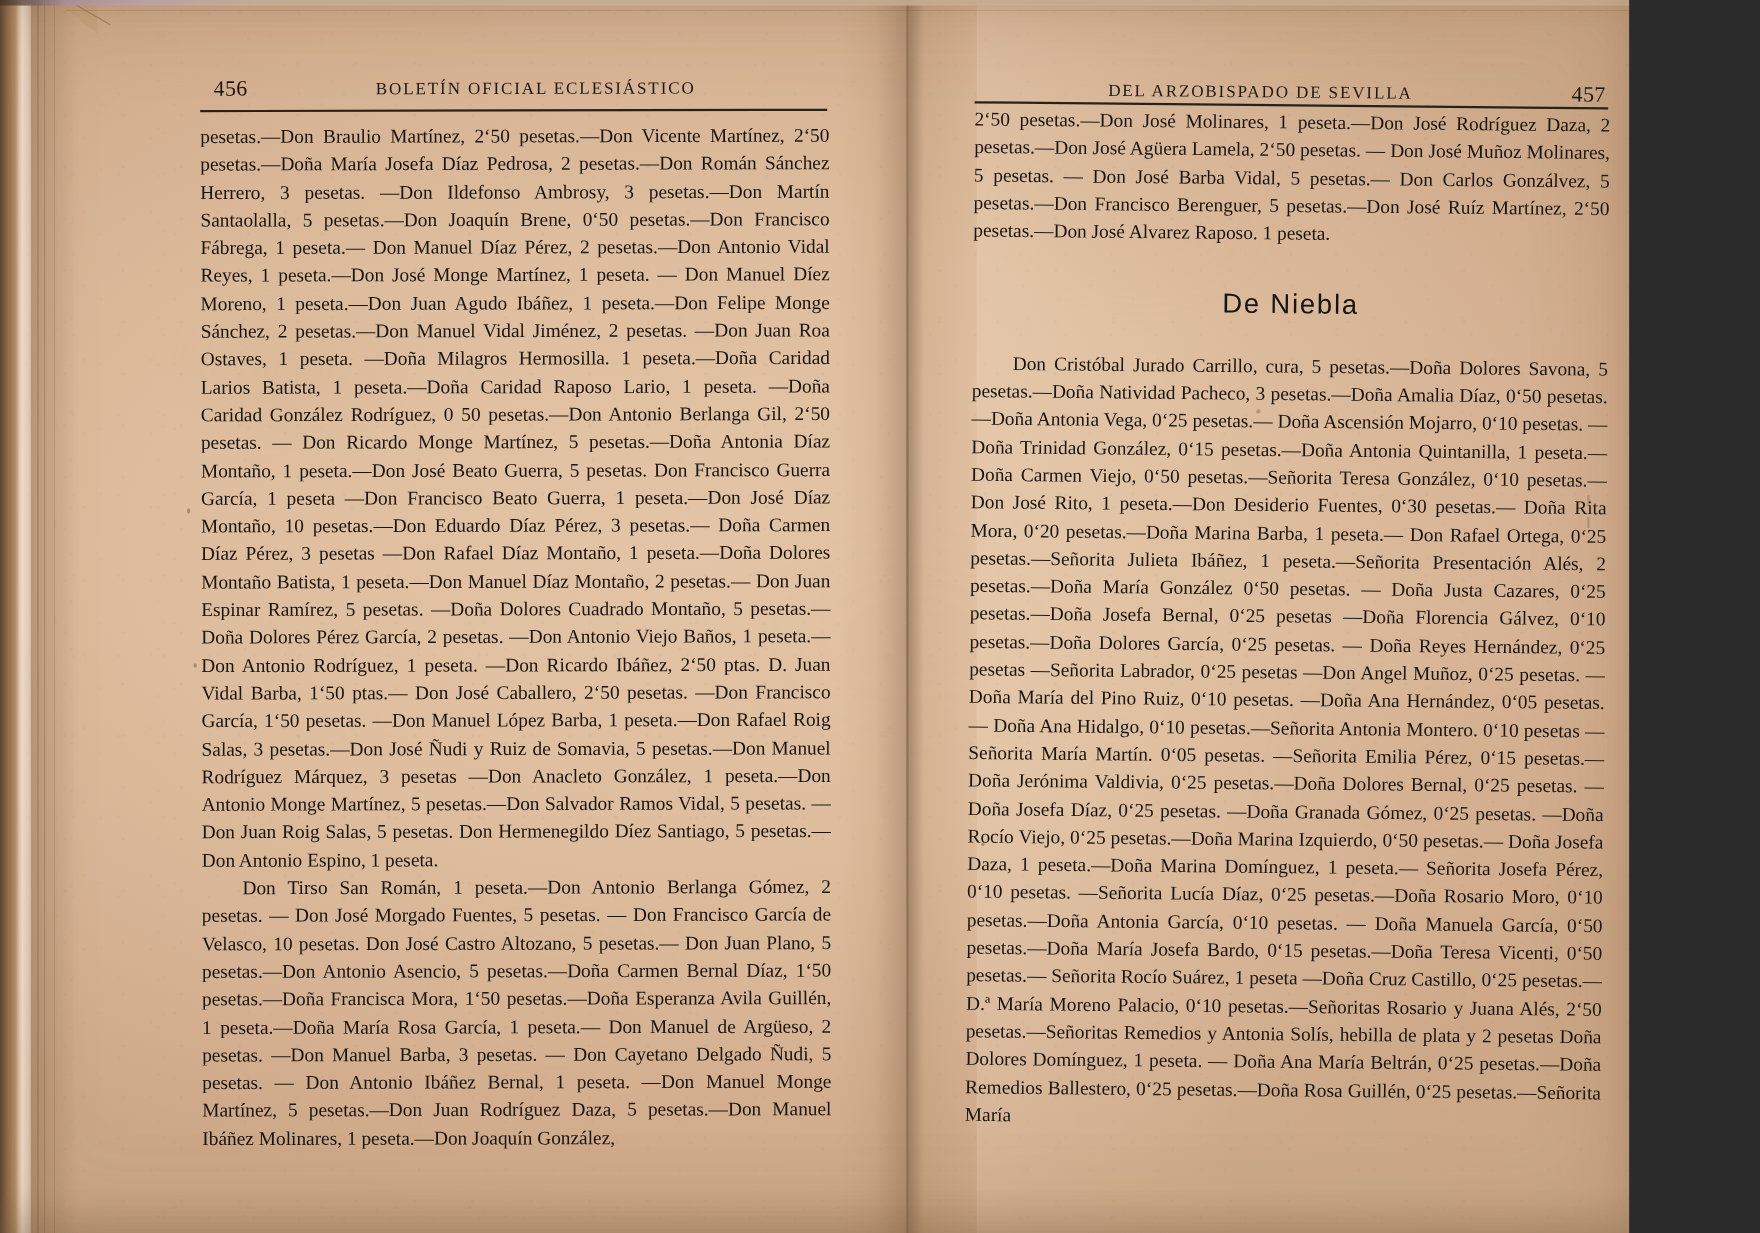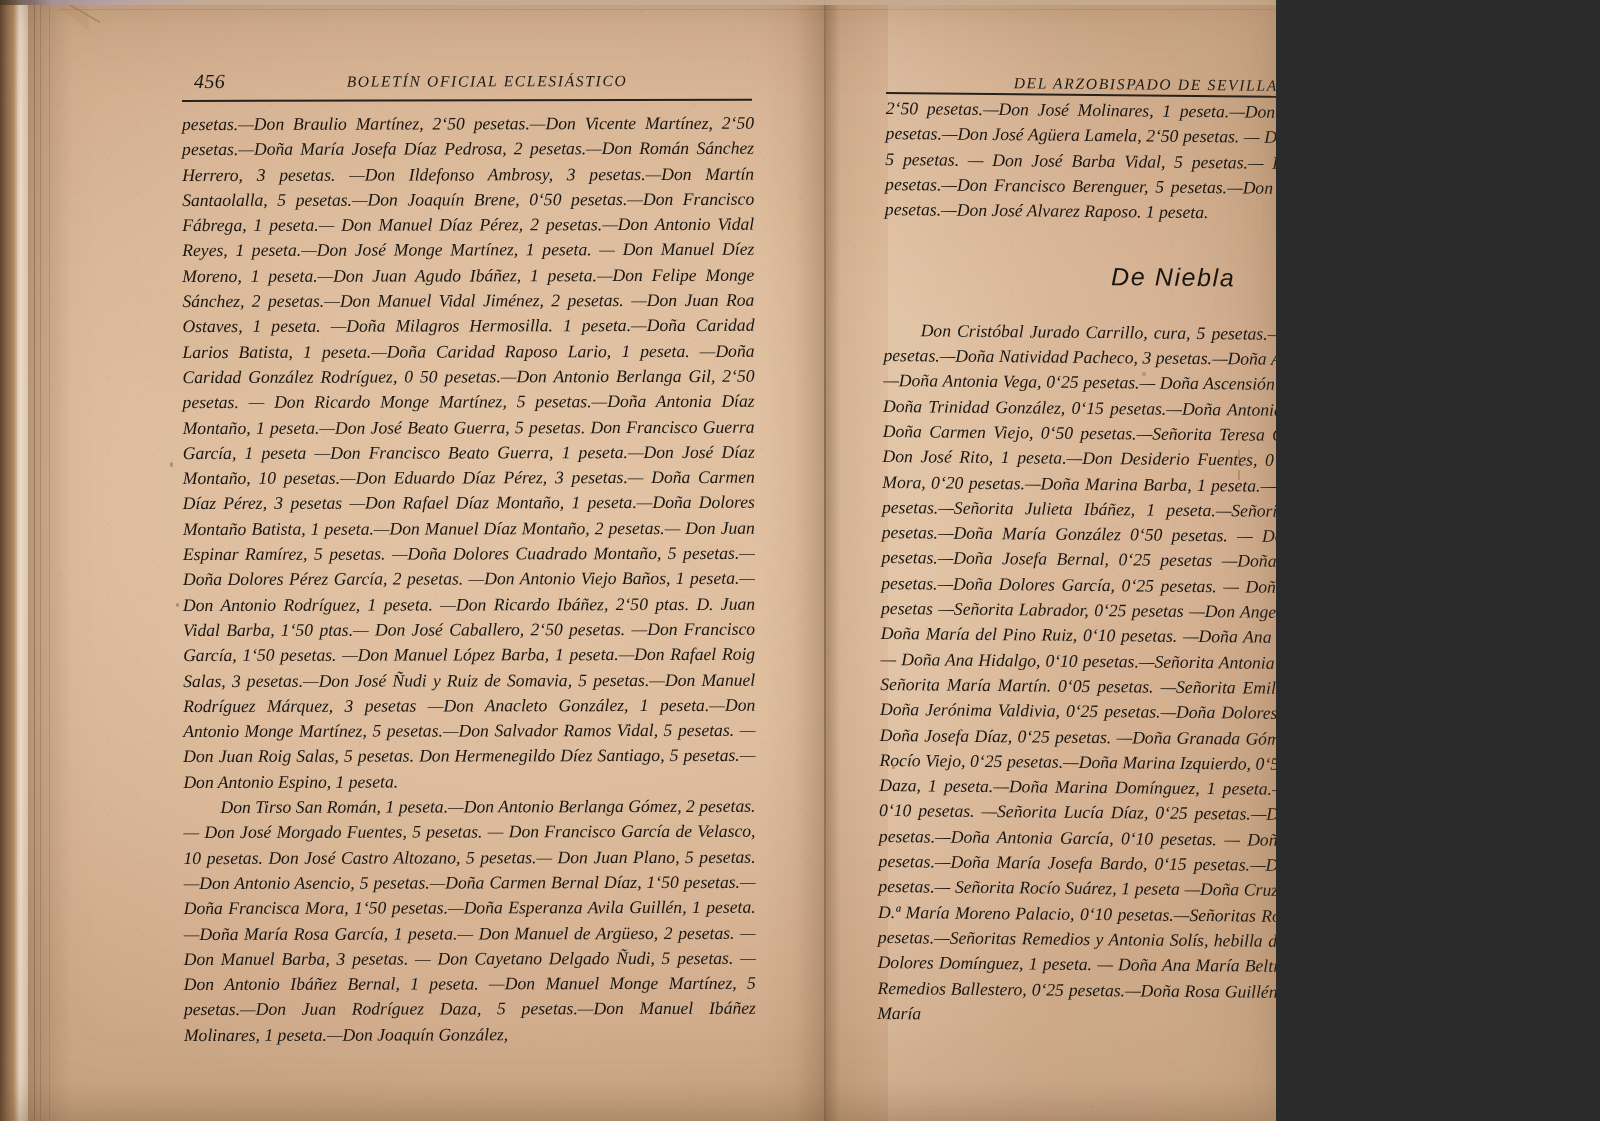--- a/index.html
+++ b/index.html
@@ -3,26 +3,25 @@
 <meta charset="utf-8">
 <style>
   html, body {
     margin: 0;
     padding: 0;
     background: #2b2b2b;
   }
 
   #scan {
     position: relative;
-    width: 1276px;
+    width: 1481px;
     height: 1121px;
     overflow: hidden;
     background: #d9b494;
     font-family: "Liberation Serif", "DejaVu Serif", serif;
-    font-style: italic;
   }
 
   
   .paper-base {
     position: absolute;
     inset: 0;
     background:
       radial-gradient(ellipse 70% 55% at 42% 44%, #e3c4a6 0%, #ddbd9d 48%, #d4b091 80%, #cba786 100%);
   }
 

